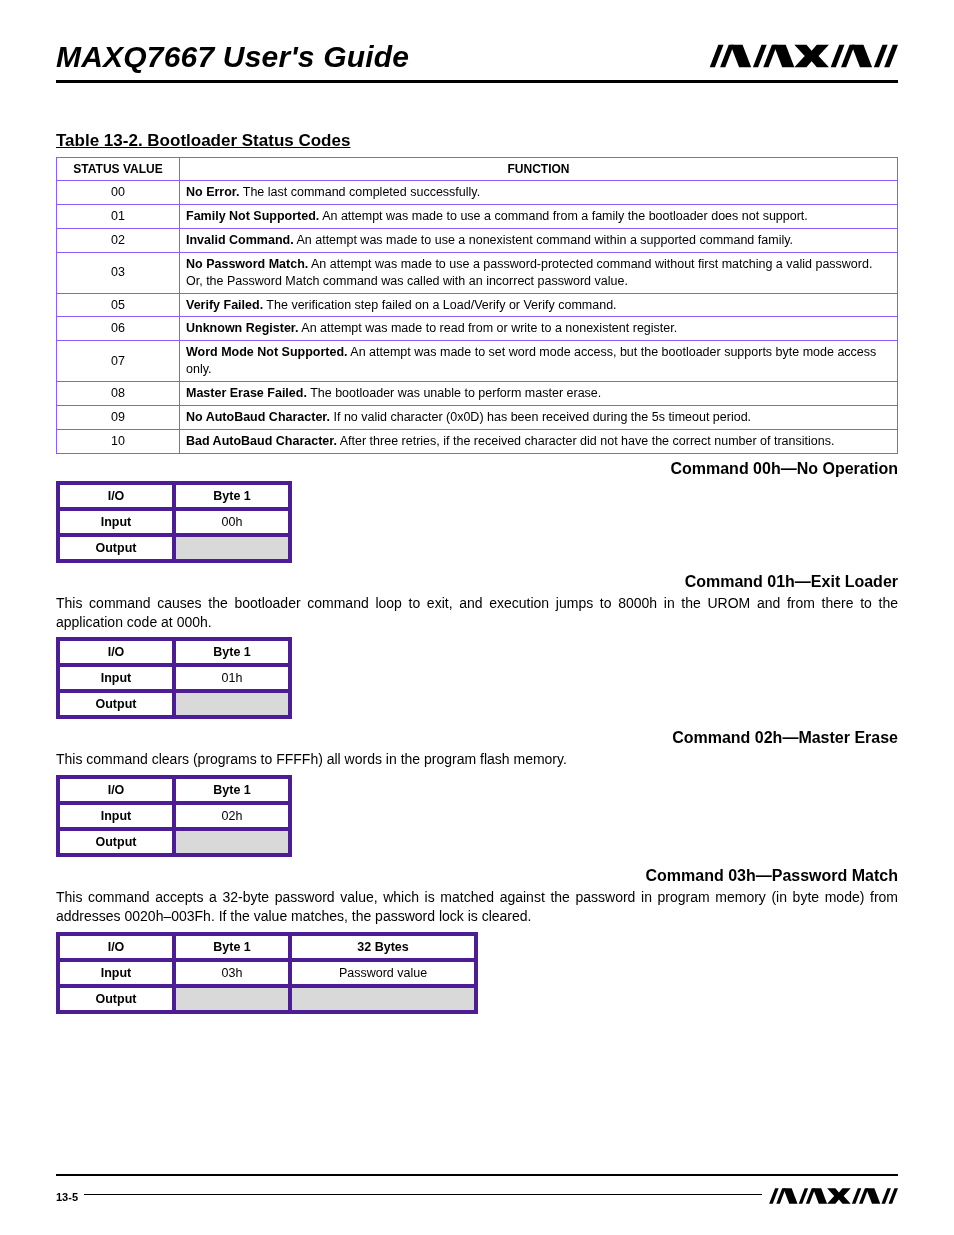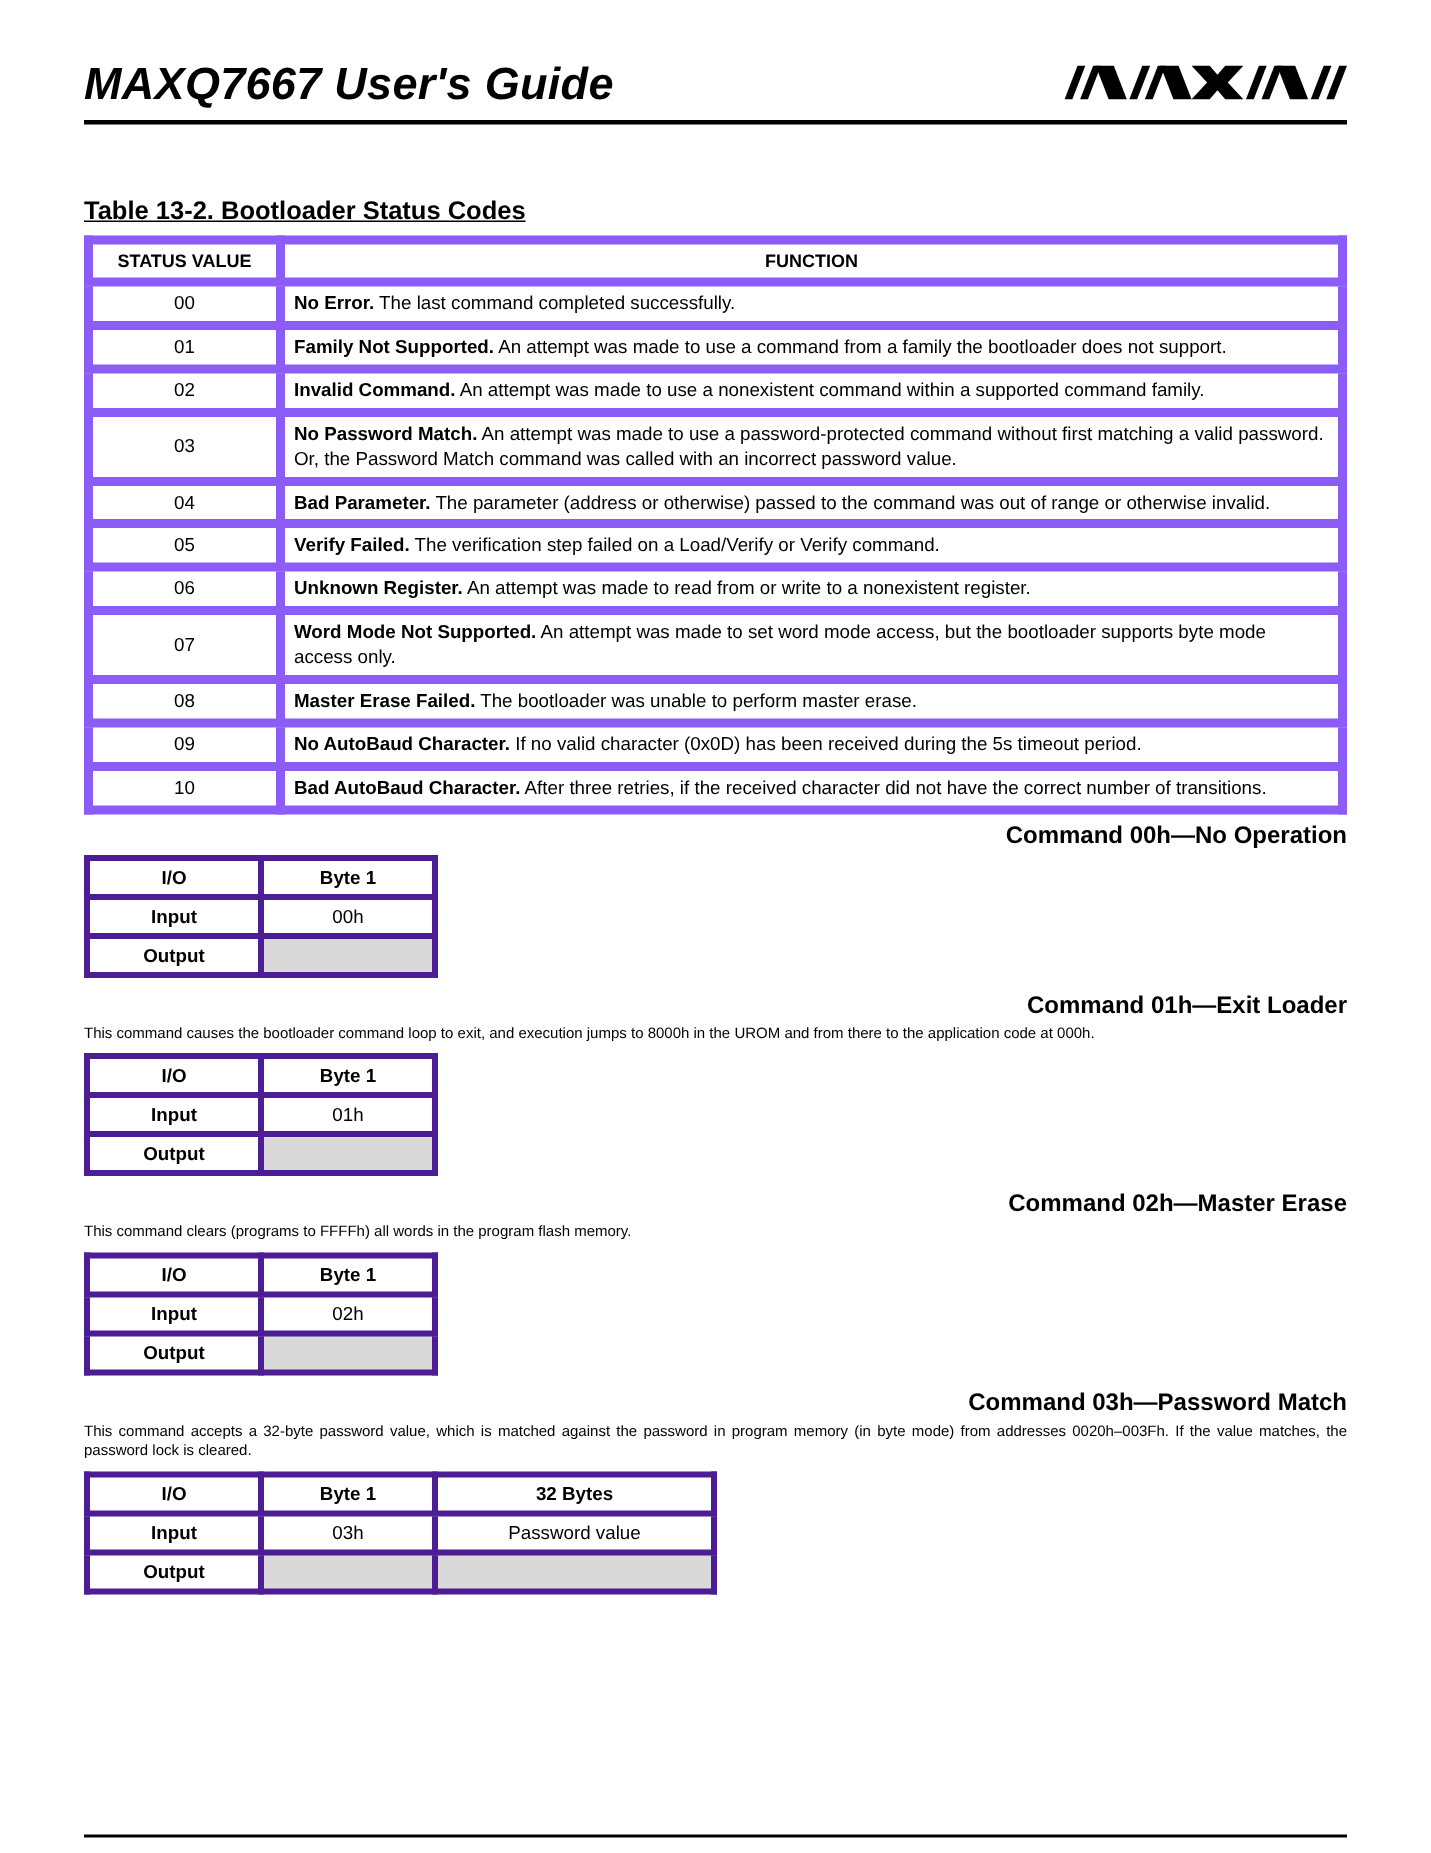--- a/index.html
+++ b/index.html
@@ -36,21 +36,21 @@
     font-weight: bold;
     margin: 12px 0 6px 0;
     text-decoration: underline;
   }
   table {
     border-collapse: collapse;
     width: 100%;
     font-size: 12.5px;
   }
   .status-table th, .status-table td {
-    border: 6px solid #8b5cf6;
+    border: 1px solid #8b5cf6;
     padding: 3px 6px;
     vertical-align: top;
     line-height: 1.35;
   }
   .status-table th {
     font-weight: bold;
     text-align: center;
     font-size: 12px;
   }
   .status-table td.code {
@@ -64,21 +64,21 @@
     font-style: italic;
     margin: 28px 0 2px 0;
   }
   .cmd-h {
     font-size: 16px;
     font-weight: bold;
     margin: 6px 0 3px 0;
     text-align: right;
   }
   .cmd-desc {
-    font-size: 10px;
+    font-size: 14px;
     margin: 2px 0 6px 0;
     line-height: 1.35;
     text-align: justify;
   }
   .small-table {
     width: auto;
     border-collapse: collapse;
     font-size: 12.5px;
     margin-bottom: 10px;
   }
@@ -160,24 +160,20 @@
           <td class="code">01</td>
           <td><b>Family Not Supported.</b><span> An attempt was made to use a command from a family the bootloader does not support.</span></td>
         </tr>
     <tr>
           <td class="code">02</td>
           <td><b>Invalid Command.</b><span> An attempt was made to use a nonexistent command within a supported command family.</span></td>
         </tr>
     <tr>
           <td class="code">03</td>
           <td><b>No Password Match.</b><span> An attempt was made to use a password-protected command without first matching a valid password. Or, the Password Match command was called with an incorrect password value.</span></td>
-        </tr>
-    <tr>
-          <td class="code">04</td>
-          <td><b>Bad Parameter.</b><span> The parameter (address or otherwise) passed to the command was out of range or otherwise invalid.</span></td>
         </tr>
     <tr>
           <td class="code">05</td>
           <td><b>Verify Failed.</b><span> The verification step failed on a Load/Verify or Verify command.</span></td>
         </tr>
     <tr>
           <td class="code">06</td>
           <td><b>Unknown Register.</b><span> An attempt was made to read from or write to a nonexistent register.</span></td>
         </tr>
     <tr>

